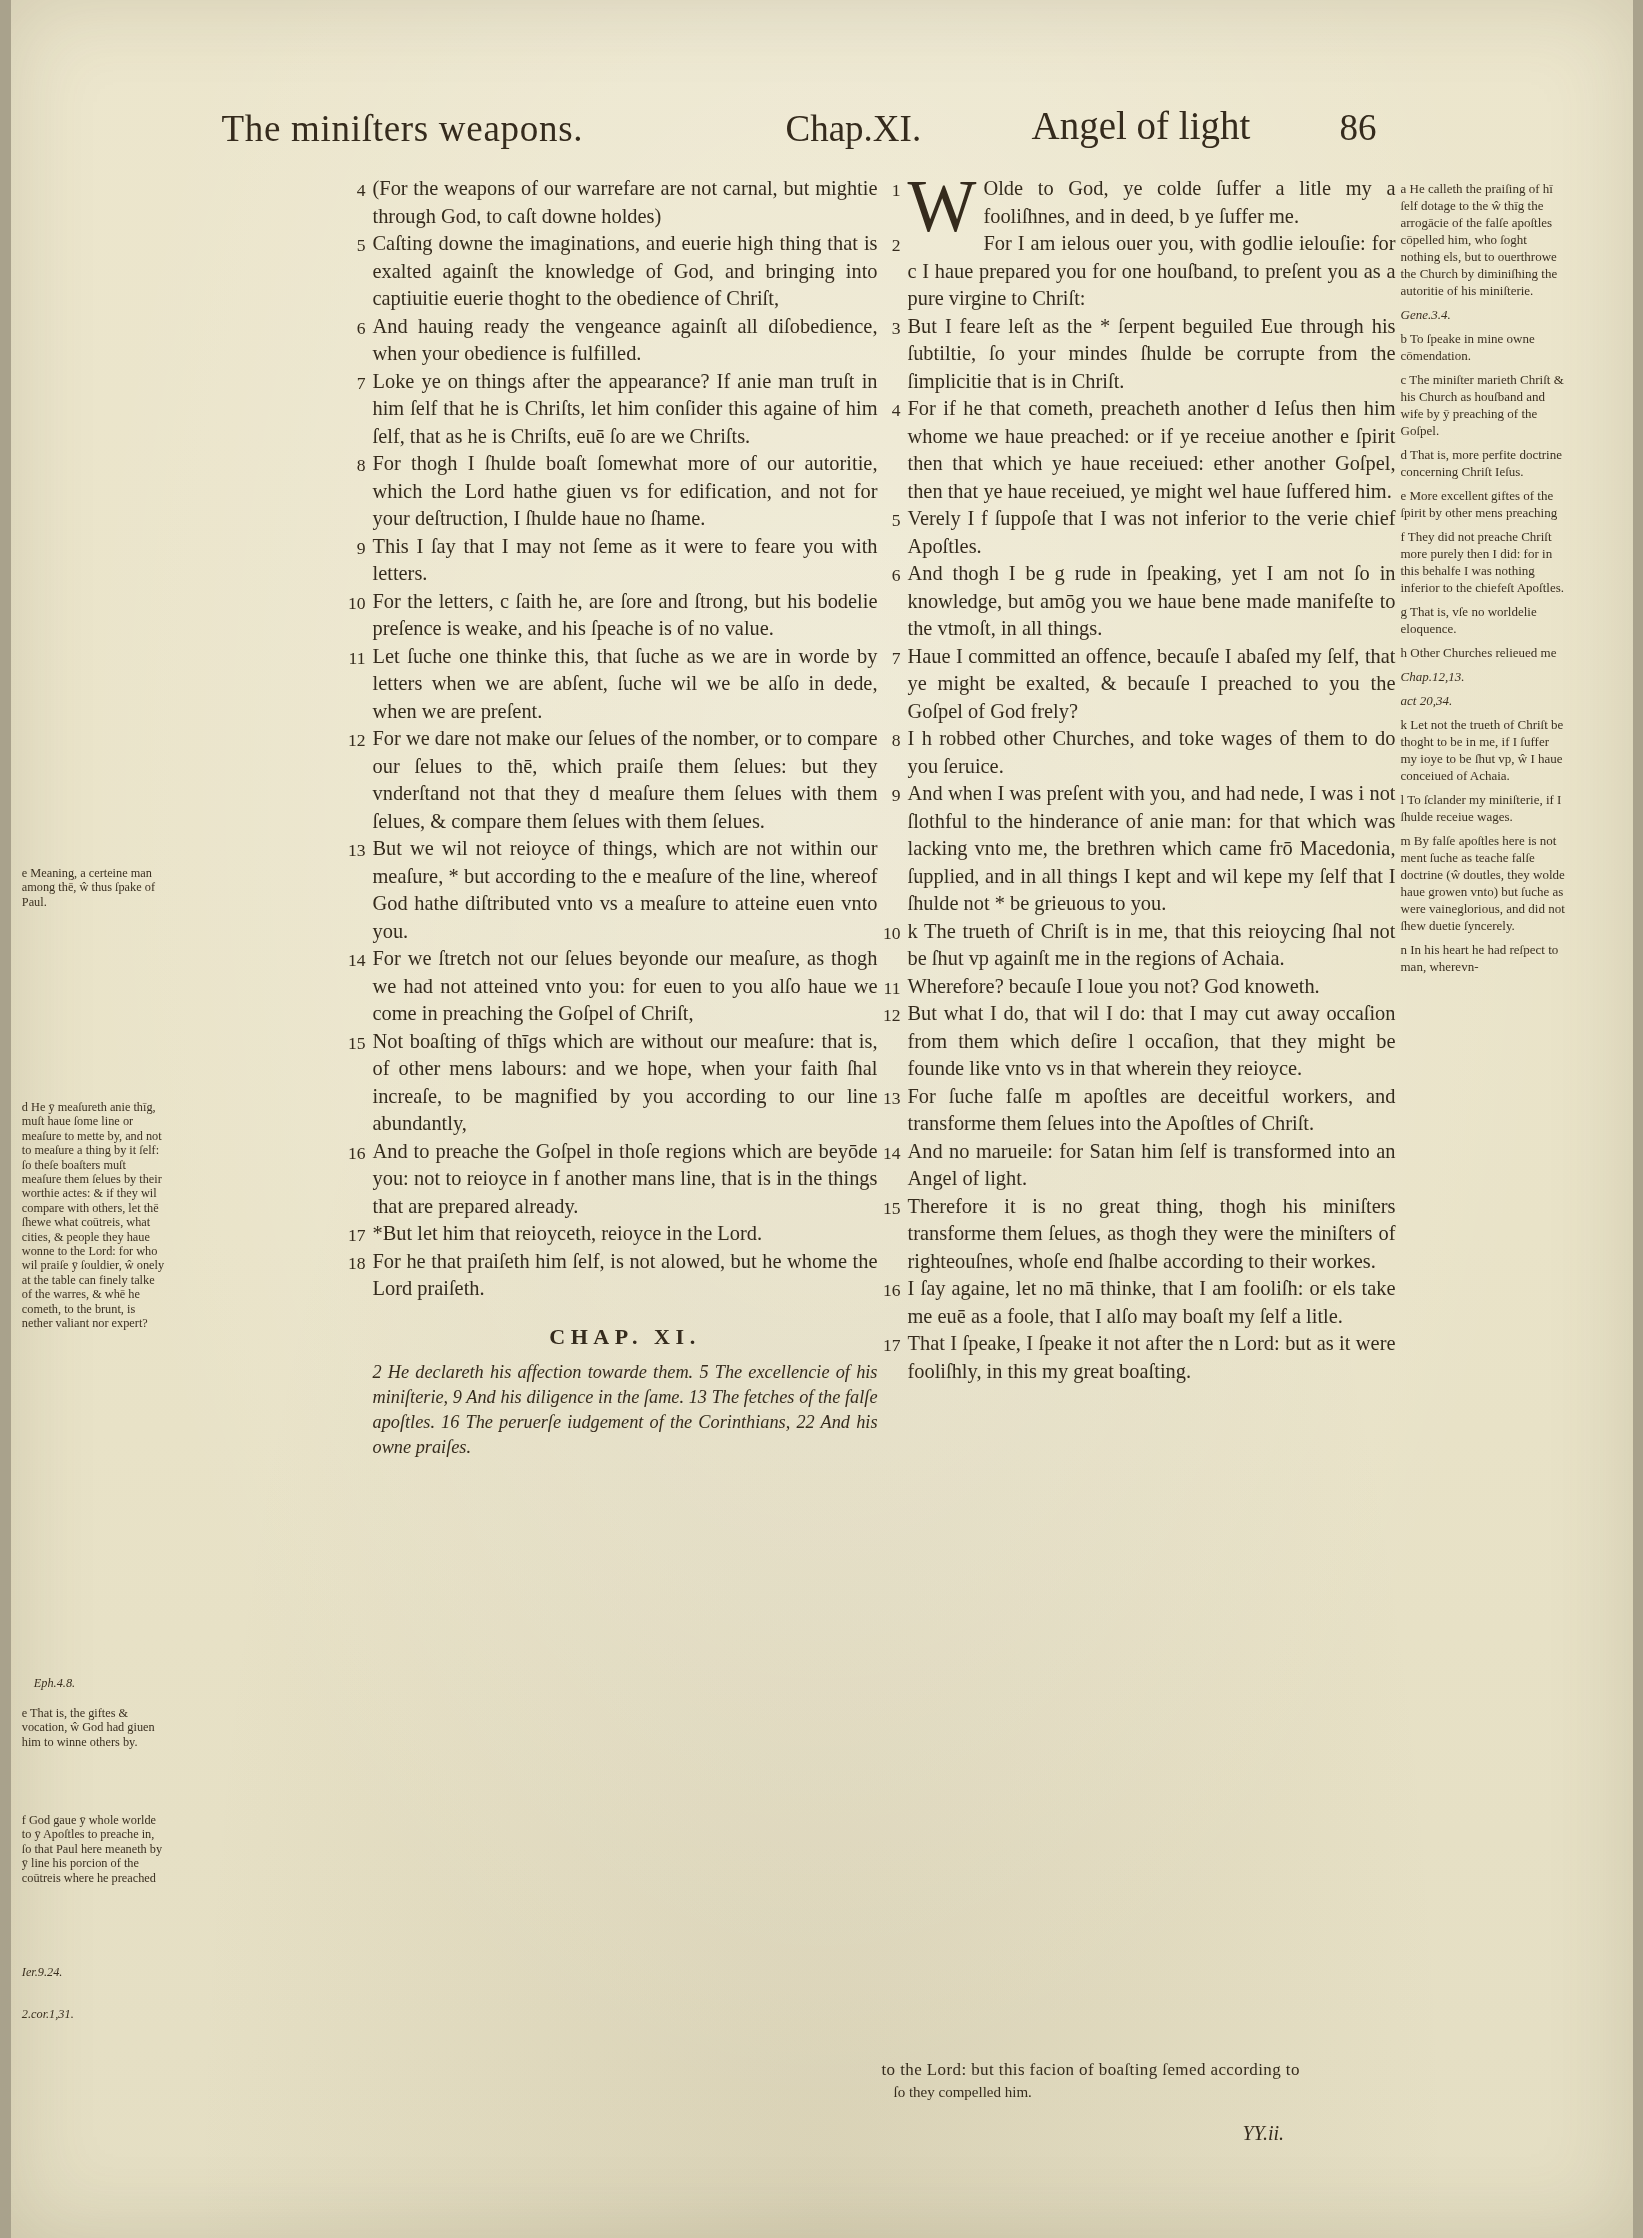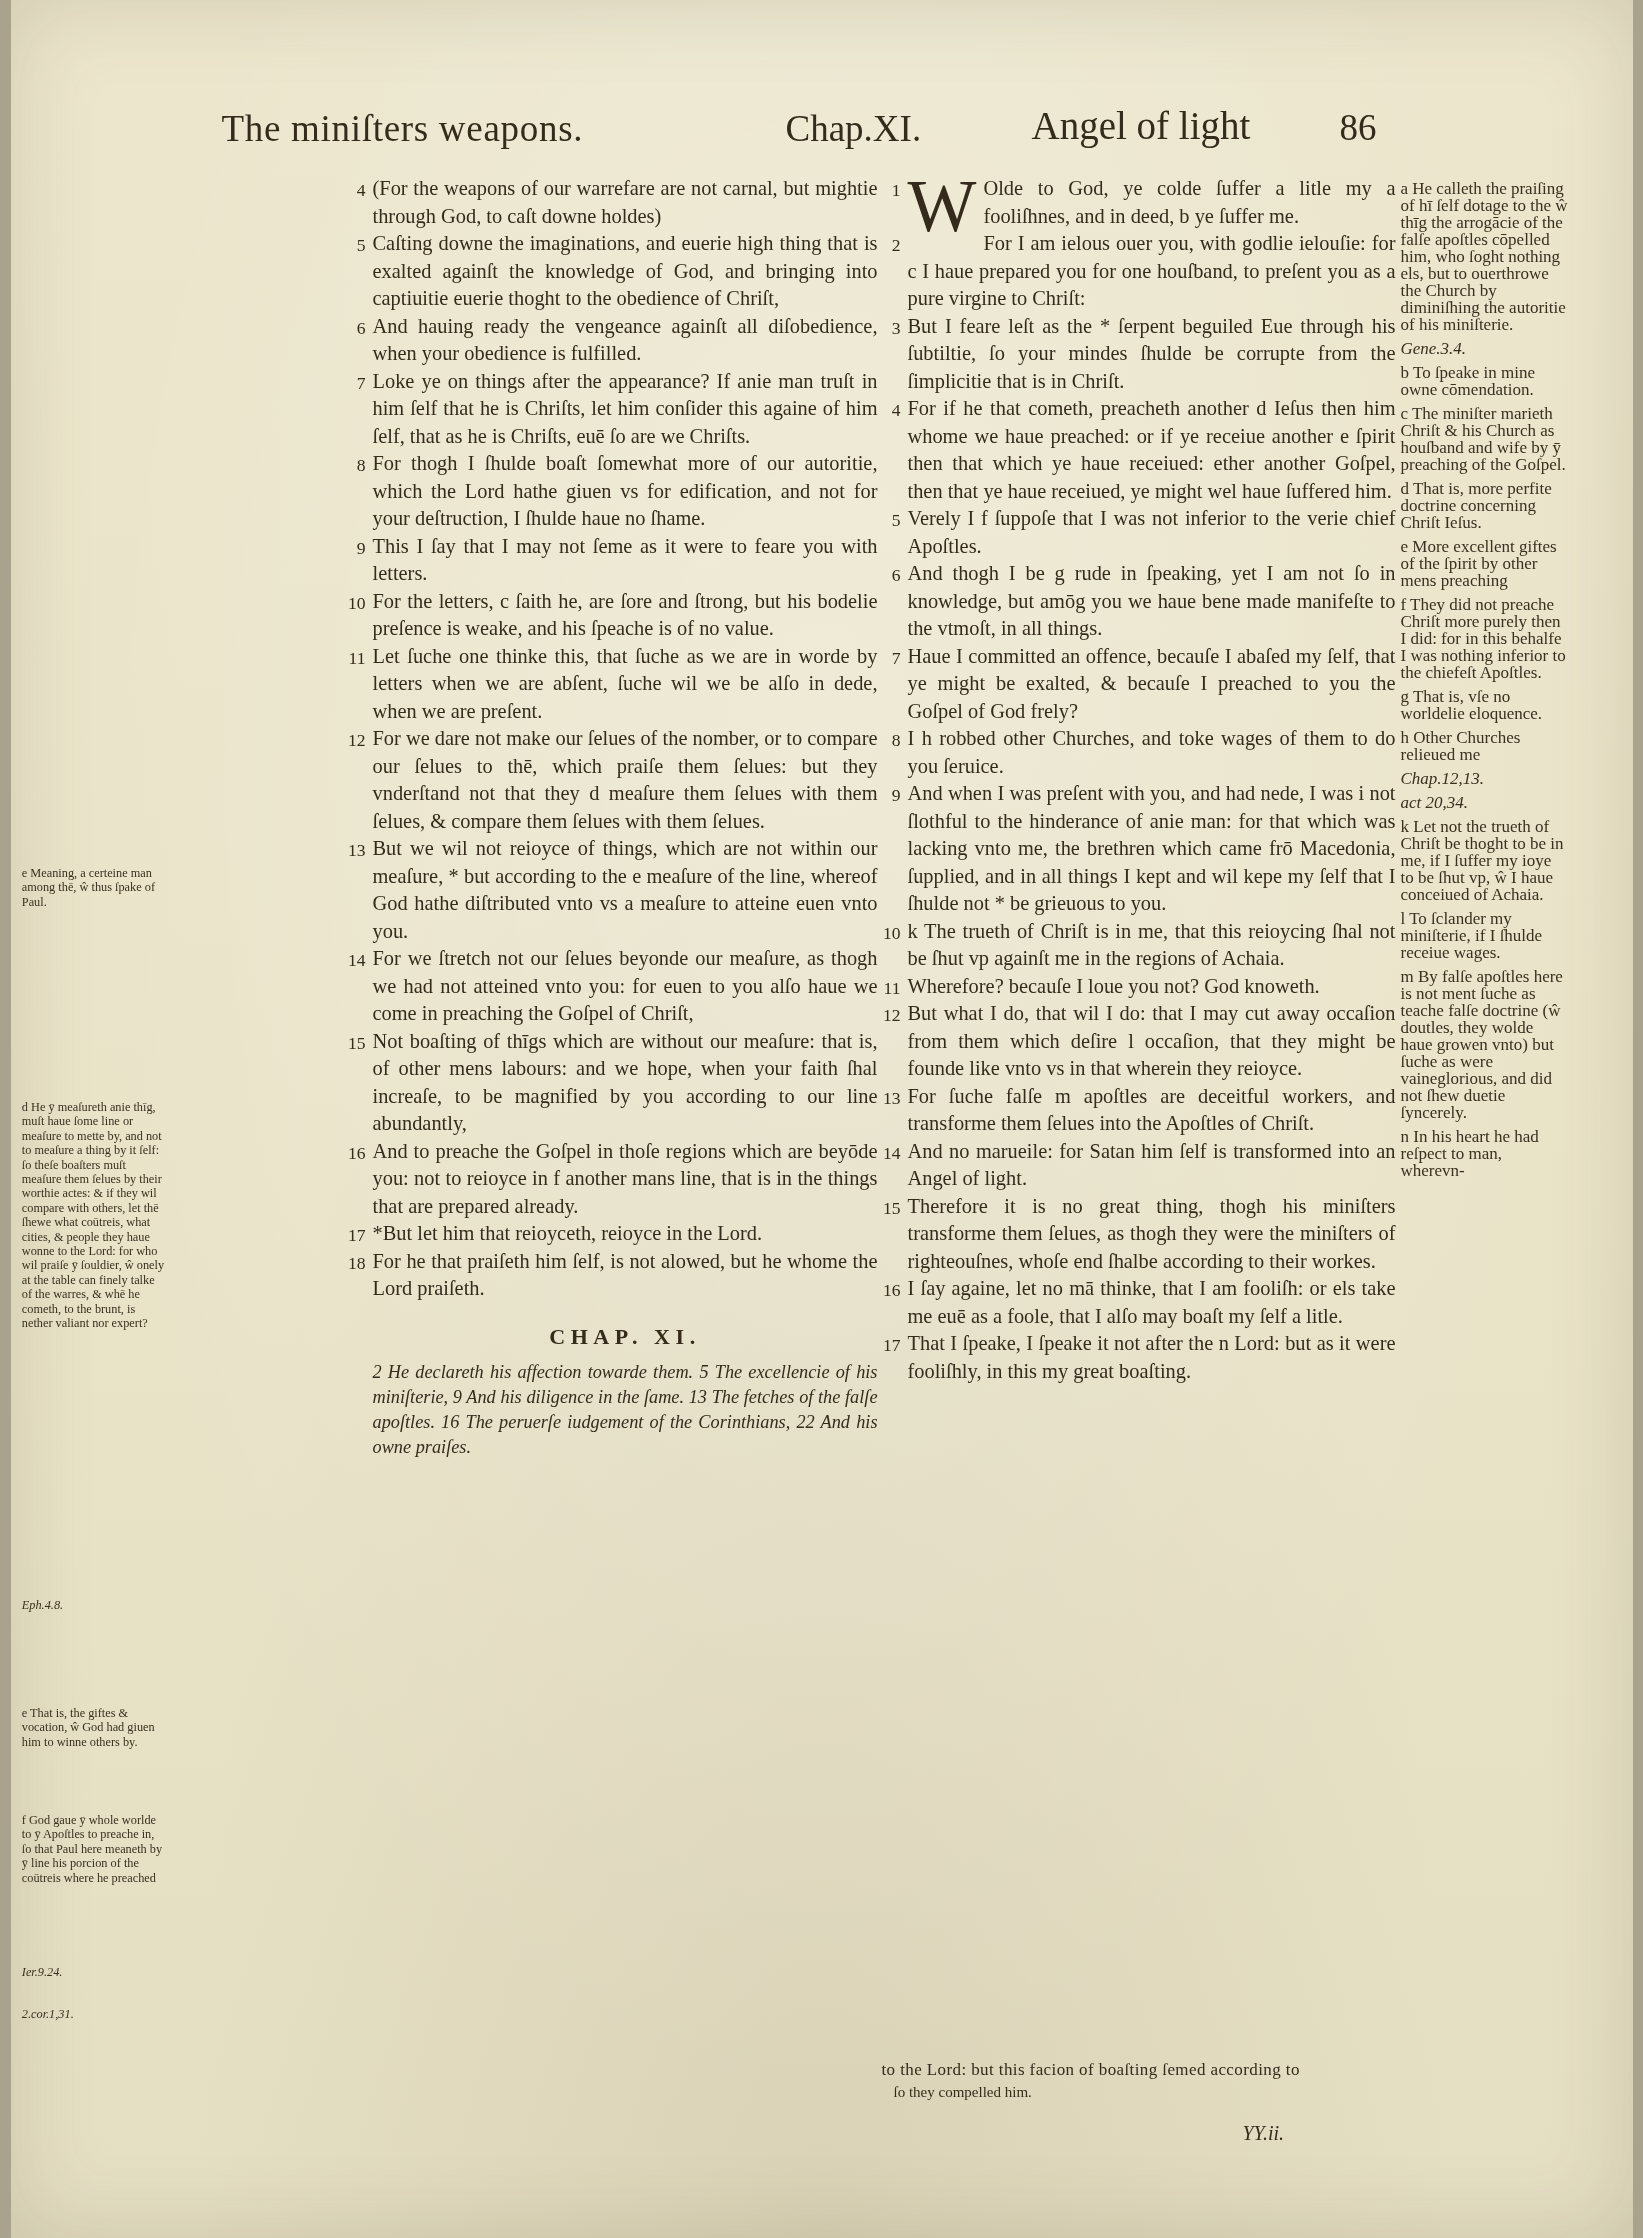--- a/index.html
+++ b/index.html
@@ -38,42 +38,42 @@
 
   .chap-heading { text-align:center; font-size:22px; letter-spacing:5.6px; margin:21px 0 10px 0; font-weight:bold; }
   .argument { font-style:italic; font-size:18.3px; line-height:25px; text-align:justify; margin:0; }
 
   
   .lmargin { position:absolute; left:11.3px; top:0; width:144px; }
   .lmargin .note { position:absolute; left:0; width:100%; }
   .rmargin { position:absolute; left:1390px; top:180px; width:168px; }
   .rmargin .note { margin:0 0 7px 0; }
   .note { font-size:12.3px; line-height:14.4px; text-align:left; color:#3a2f20; }
-  .rmargin .note { font-size:17px; line-height:17px; }
+  .rmargin .note { font-size:13px; line-height:17px; }
   .note.ref { font-style:italic; }
 
   
   .catch1 { position:absolute; left:871px; top:2060px; font-size:17px; letter-spacing:0.4px; }
   .catch2 { position:absolute; left:883px; top:2084px; font-size:15px; }
   .signature { position:absolute; left:1232px; top:2122px; font-size:20px; font-style:italic; }
 </style>
 </head>
 <body>
 
 <div class="page">
 
   <div class="h-left">The miniſters weapons.</div>
   <div class="h-center">Chap.XI.</div>
   <div class="h-right">Angel of light</div>
   <div class="h-page">86</div>
 
   <div class="lmargin" id="left-margin">
       <div class="note" style="top: 866px;">e Meaning, a certeine man among thē, ŵ thus ſpake of Paul.</div>
       <div class="note" style="top: 1100px;">d He ȳ meaſureth anie thīg, muſt haue ſome line or meaſure to mette by, and not to meaſure a thing by it ſelf: ſo theſe boaſters muſt meaſure them ſelues by their worthie actes: &amp; if they wil compare with others, let thē ſhewe what coūtreis, what cities, &amp; people they haue wonne to the Lord: for who wil praiſe ȳ ſouldier, ŵ onely at the table can finely talke of the warres, &amp; whē he cometh, to the brunt, is nether valiant nor expert?</div>
-      <div class="note ref" style="top: 1598px;">Eph.4.8.</div>
+      <div class="note ref" style="top: 1676px; margin-left: 12px;">Eph.4.8.</div>
       <div class="note" style="top: 1706px;">e That is, the giftes &amp; vocation, ŵ God had giuen him to winne others by.</div>
       <div class="note" style="top: 1813px;">f God gaue ȳ whole worlde to ȳ Apoſtles to preache in, ſo that Paul here meaneth by ȳ line his porcion of the coūtreis where he preached</div>
       <div class="note ref" style="top: 1965px;">Ier.9.24.</div>
       <div class="note ref" style="top: 2007px;">2.cor.1,31.</div>
     </div>
 
   <div class="col-left">
     <div id="left-verses">
         <p class="verse">
           <span class="vnum">4</span>

